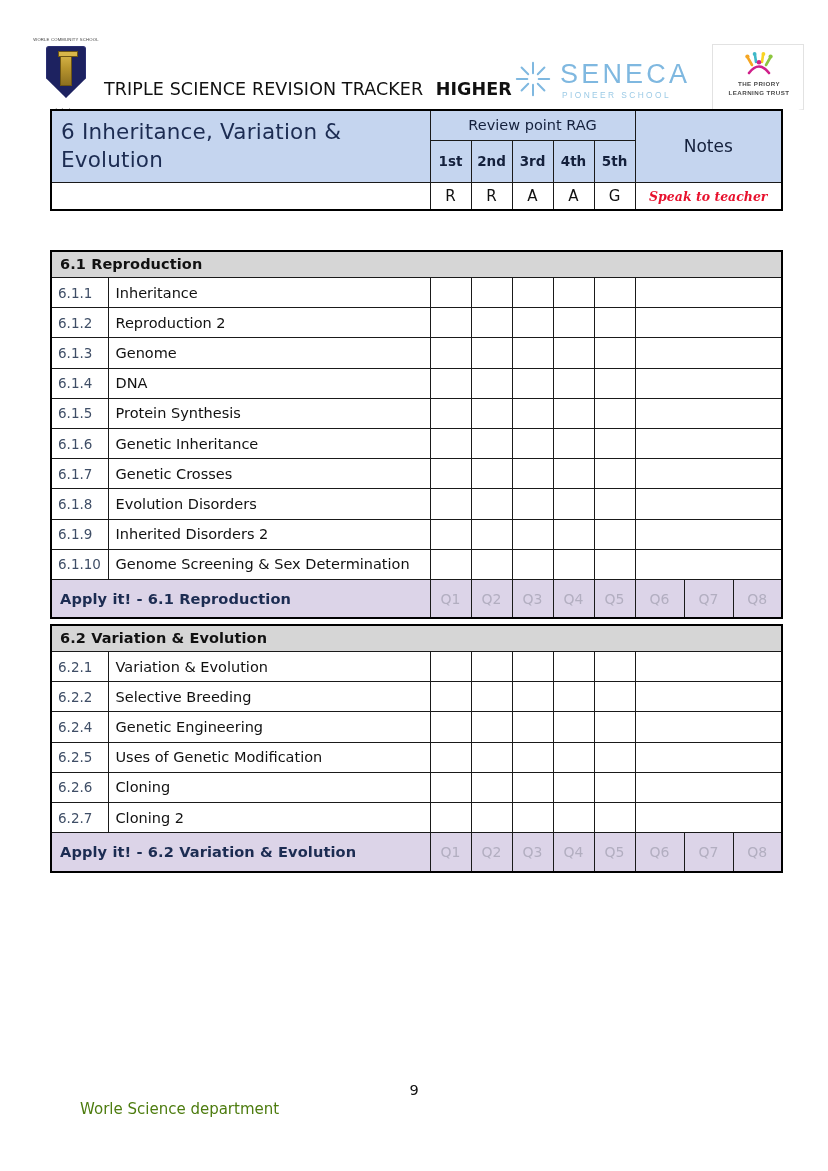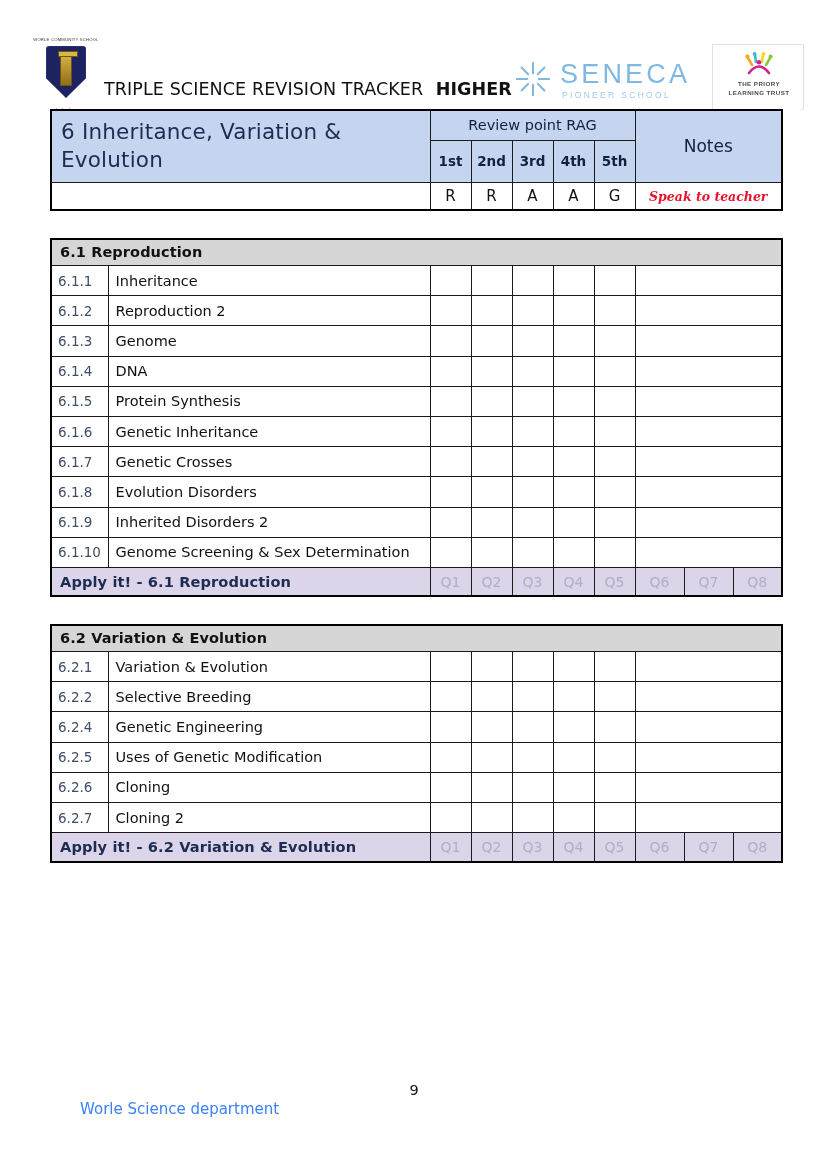--- a/index.html
+++ b/index.html
@@ -116,21 +116,21 @@
     background: #fff; text-align: center; height: 28px;
     font-size: 15px; color: #111; font-family: "DejaVu Sans", sans-serif;
   }
   .cell-note-val {
     background: #fff; text-align: center;
     font-size: 12.5px; color: #e8112d;
     font-family: "DejaVu Serif", serif; font-style: italic; font-weight: 700;
   }
 
   
-  .t-s1 { top: 238px; }
+  .t-s1 { top: 250px; }
   .t-s2 { top: 624px; }
 
   .sec-head td {
     background: #d6d6d6; color: #111;
     font-size: 14.5px; font-weight: 700;
     font-family: "DejaVu Sans", sans-serif;
     padding: 4px 0 5px 8px; height: 26px;
     letter-spacing: .1px;
   }
   .row td { height: 30.2px; background: #fff; }
@@ -138,21 +138,21 @@
     color: #3f4e66; font-size: 13.5px;
     font-family: "DejaVu Sans", sans-serif;
     padding-left: 6px; vertical-align: middle;
   }
   .c-topic {
     color: #111; font-size: 14.5px;
     font-family: "DejaVu Sans", sans-serif;
     padding-left: 7px; vertical-align: middle;
   }
   .apply td {
-    background: #dcd4e8; height: 29px;
+    background: #dcd4e8; height: 39px;
     vertical-align: middle;
   }
   .apply .c-apply-label {
     color: #1c2c52; font-size: 14.6px; font-weight: 700;
     font-family: "DejaVu Sans", sans-serif;
     padding-left: 8px; letter-spacing: .1px;
   }
   .apply .c-q {
     text-align: center; color: #b2aec0; font-size: 14px;
     font-family: "DejaVu Sans", sans-serif;
@@ -160,21 +160,21 @@
   }
 
   
   .pageno {
     position: absolute; left: 0; top: 1082px; width: 828px;
     text-align: center; font-size: 14.5px; color: #111;
     font-family: "DejaVu Sans", sans-serif;
   }
   .dept {
     position: absolute; left: 80px; top: 1100px;
-    font-size: 15px; color: #3b82f6;
+    font-size: 15px; color: #4d7c0f;
     font-family: "DejaVu Sans", sans-serif;
   }
 </style>
 </head>
 <body>
 
 <div class="page">
 
   <div class="header">
 

